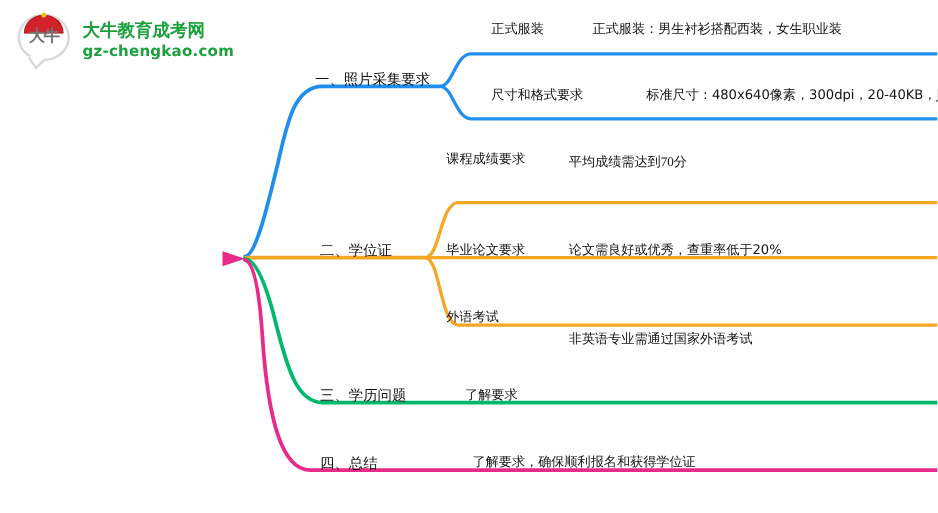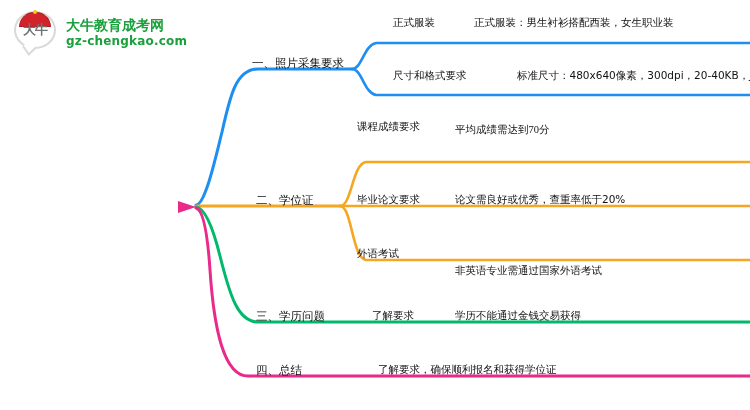--- a/index.html
+++ b/index.html
@@ -101,18 +101,17 @@
   <div class="node l1" style="left:256px;top:193px;">二、学位证</div>
   <div class="node l2" style="left:357px;top:120px;">课程成绩要求</div>
   <div class="node l3" style="left:455px;top:123px;font-family:Liberation Serif, serif;">平均成绩需达到70分</div>
   <div class="node l2" style="left:357px;top:193px;">毕业论文要求</div>
   <div class="node l3" style="left:455px;top:193px;">论文需良好或优秀，查重率低于20%</div>
   <div class="node l2" style="left:357px;top:247px;">外语考试</div>
   <div class="node l3" style="left:455px;top:236px;margin-top:28px;">非英语专业需通过国家外语考试</div>
 
   <div class="node l1" style="left:256px;top:309px;">三、学历问题</div>
   <div class="node l2" style="left:372px;top:309px;">了解要求</div>
-  <div class="node l3" style="left:455px;top:309px;">学历不能通过金钱交易获得</div>
 
   <div class="node l1" style="left:256px;top:363px;">四、总结</div>
   <div class="node l2" style="left:330px;top:363px;margin-left:48px;">了解要求，确保顺利报名和获得学位证</div>
 
 </div>
 
 </body></html>

